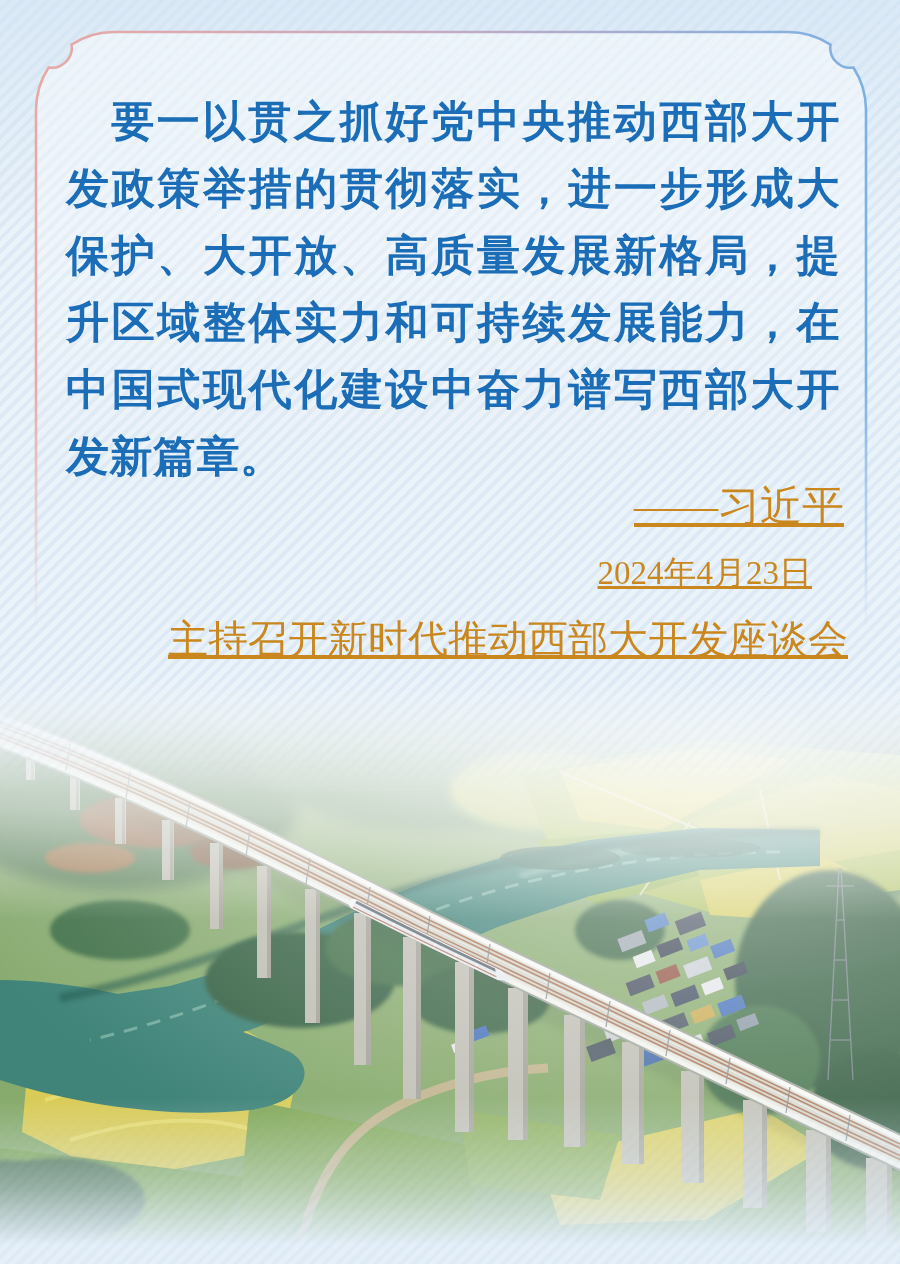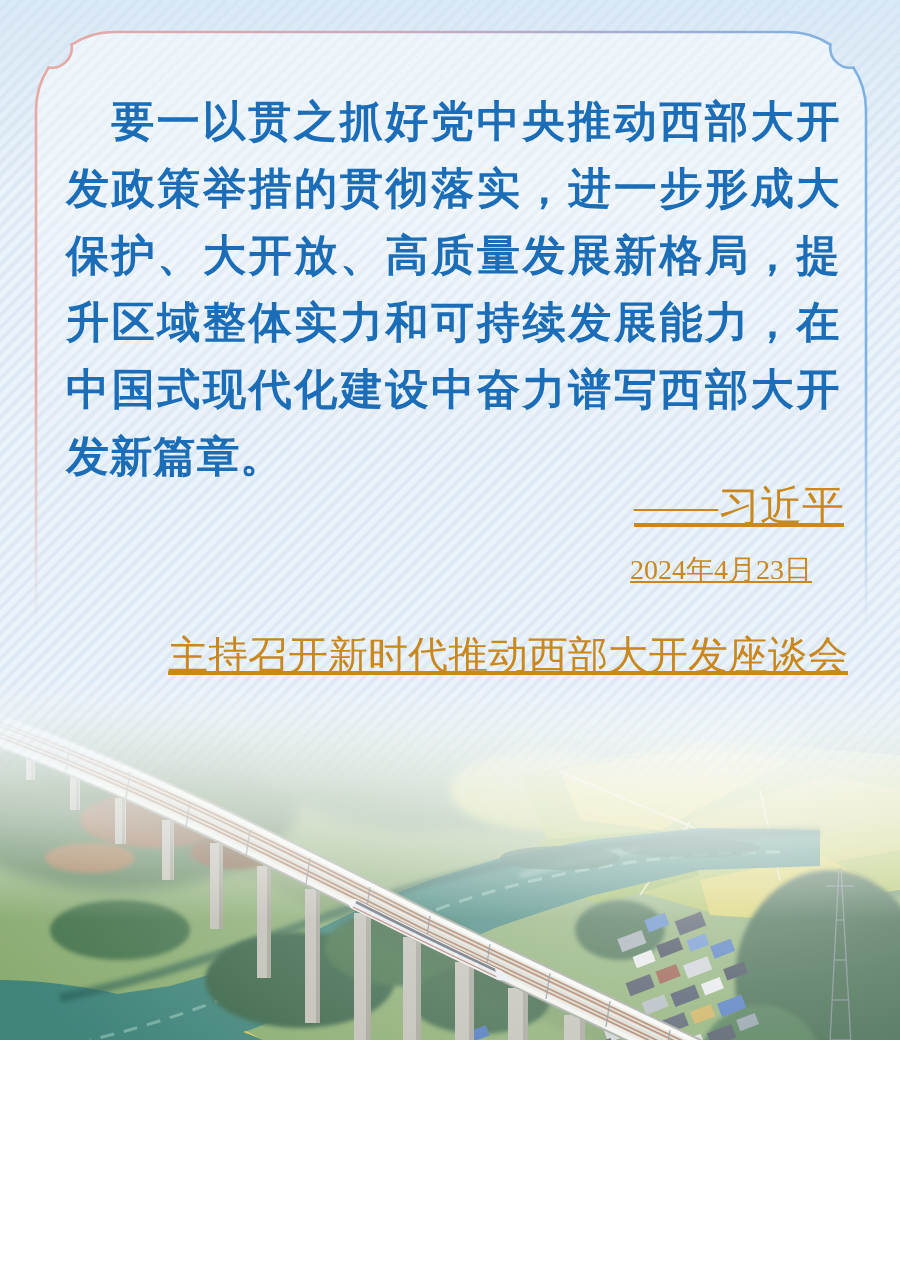--- a/index.html
+++ b/index.html
@@ -9,37 +9,37 @@
     --frame-right:#7db1e3;
     --bg-base:#eaf2fa;
     --bg-stripe:#dde9f4;
   }
   html,body{margin:0;padding:0;}
   body{
     width:900px;height:1264px;overflow:hidden;
     font-family:"Liberation Serif","DejaVu Serif",serif;
   }
   #page{
-    position:relative;width:900px;height:1040px;overflow:hidden;
+    position:relative;width:900px;height:1264px;overflow:hidden;
     background:
       linear-gradient(180deg, rgba(205,226,243,.55) 0%, rgba(255,255,255,0) 18%, rgba(255,255,255,0) 70%, rgba(222,236,247,.5) 100%),
       repeating-linear-gradient(135deg, var(--bg-base) 0px, var(--bg-base) 5px, var(--bg-stripe) 5px, var(--bg-stripe) 9px);
   }
   .frame-svg{position:absolute;left:0;top:0;pointer-events:none;}
   .quote{
     position:absolute;left:66px;right:60px;top:88px;
     color:var(--quote-text);
     font-size:43px;font-weight:bold;line-height:67px;
     text-align:justify;text-justify:inter-ideograph;
     text-indent:1.05em;letter-spacing:.5px;
   }
   .gold{position:absolute;color:var(--gold-text);white-space:nowrap;text-decoration:underline;}
   .attr-line{top:478px;right:56px;font-size:42px;}
-  .date-line{top:551px;right:88px;font-size:28px;}
-  .event-line{top:612px;right:52px;font-size:40px;margin-top:16px;}
+  .date-line{top:551px;right:88px;font-size:33px;}
+  .event-line{top:612px;right:52px;font-size:40px;}
   .photo{
     position:absolute;left:0;top:680px;width:900px;height:565px;
     -webkit-mask-image:linear-gradient(180deg,transparent 0%,rgba(0,0,0,.55) 9%,#000 20%,#000 74%,rgba(0,0,0,.45) 90%,transparent 100%);
             mask-image:linear-gradient(180deg,transparent 0%,rgba(0,0,0,.55) 9%,#000 20%,#000 74%,rgba(0,0,0,.45) 90%,transparent 100%);
   }
 </style>
 </head>
 <body>
 
 <div id="page">

